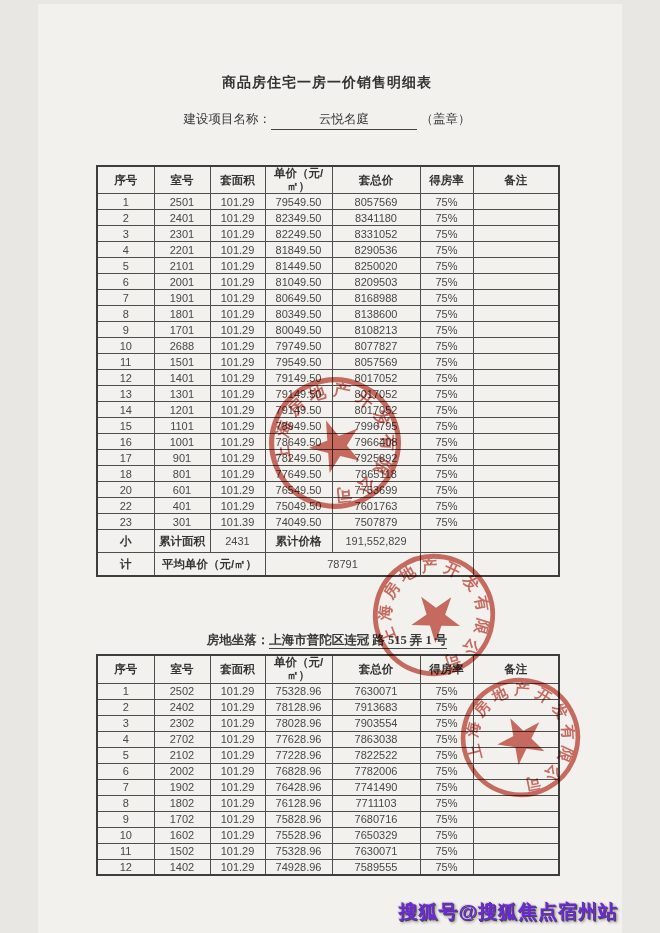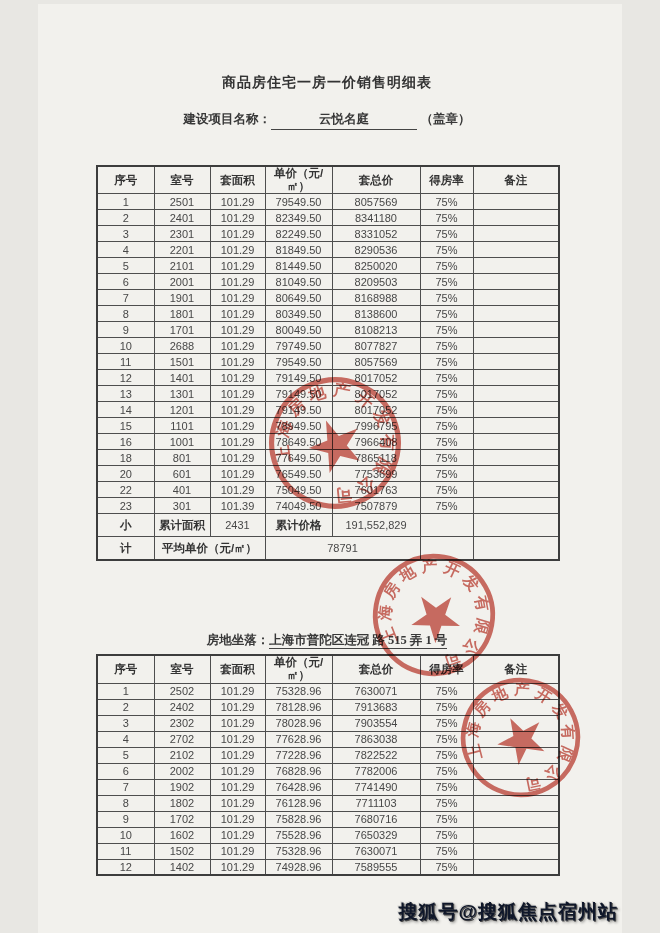--- a/index.html
+++ b/index.html
@@ -2,21 +2,21 @@
 <html><head>
 <meta charset="utf-8">
 <style>
   html,body{margin:0;padding:0;}
   body{background:#e8e7e3;font-family:"Liberation Sans","DejaVu Sans",sans-serif;}
   .page{position:relative;width:584px;height:933px;background:#f2f1ed;overflow:hidden;margin:4px auto;}
 
   .doc-title{position:absolute;left:58px;top:70px;width:462px;text-align:center;
     font-size:14px;font-weight:bold;color:#333;letter-spacing:1px;}
   .project-line{position:absolute;left:58px;top:107px;width:462px;text-align:center;
-    font-size:12.5px;font-weight:bold;color:#383838;}
+    font-size:12.5px;font-weight:normal;color:#383838;}
   .underline-fill{display:inline-block;min-width:118px;text-align:center;
     border-bottom:1.5px solid #444;padding:0 14px 1px 14px;}
   .caption{position:absolute;left:58px;width:462px;text-align:center;
     font-size:12.5px;font-weight:bold;color:#383838;}
   .caption .addr{border-bottom:1.5px solid #444;padding-bottom:1px;}
   .cap1{top:140px;} .cap2{top:628px;font-family:Liberation Serif, serif;}
 
   table.price-table{position:absolute;left:58px;width:462px;border-collapse:collapse;
     table-layout:fixed;color:#474747;}
   .t1{top:161px;} .t2{top:650px;}
@@ -30,21 +30,21 @@
   td.b{font-weight:bold;color:#333;font-size:11.5px;}
   col.c0{width:57px;} col.c1{width:56px;} col.c2{width:55px;} col.c3{width:67px;}
   col.c4{width:88px;} col.c5{width:53px;} col.c6{width:86px;}
 
   svg.stamp{position:absolute;mix-blend-mode:multiply;opacity:.78;}
   .stamp-1{left:228px;top:370px;width:138px;height:138px;transform:rotate(-22deg);}
   .stamp-2{left:332px;top:547px;width:128px;height:128px;transform:rotate(-35deg);}
   .stamp-3{left:420px;top:671px;width:125px;height:125px;transform:rotate(-28deg);}
 
   .watermark{position:absolute;right:4px;bottom:12px;font-size:19px;font-weight:bold;
-    color:#0f172a;letter-spacing:1px;
+    color:#6d28d9;letter-spacing:1px;
     text-shadow:1px 1px 0 #4a4a4a,-1px -1px 0 #d8d7d3,2px 2px 3px rgba(0,0,0,.45);}
 </style>
 </head>
 <body>
 
 <div class="page">
 
   <div class="doc-title">商品房住宅一房一价销售明细表</div>
 
   <div class="project-line">
@@ -213,20 +213,29 @@
         <tr class="drow">
           <td>16</td>
           <td>1001</td>
           <td>101.29</td>
           <td>78649.50</td>
           <td>7966408</td>
           <td>75%</td>
           <td></td>
         </tr>
         <tr class="drow">
+          <td>17</td>
+          <td>901</td>
+          <td>101.29</td>
+          <td>78249.50</td>
+          <td>7925892</td>
+          <td>75%</td>
+          <td></td>
+        </tr>
+        <tr class="drow">
           <td>18</td>
           <td>801</td>
           <td>101.29</td>
           <td>77649.50</td>
           <td>7865118</td>
           <td>75%</td>
           <td></td>
         </tr>
         <tr class="drow">
           <td>20</td>

